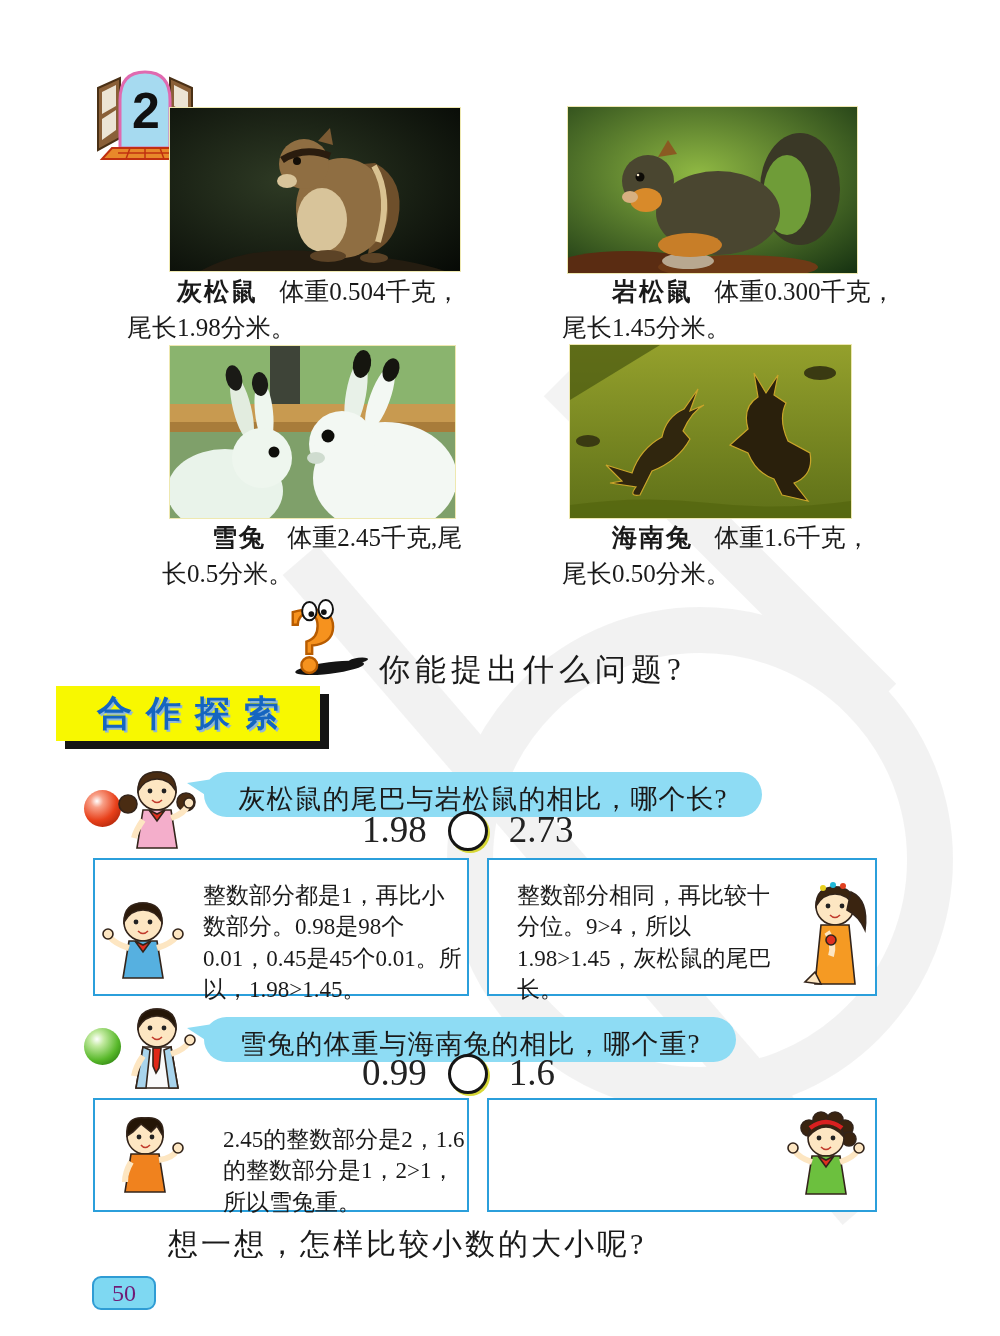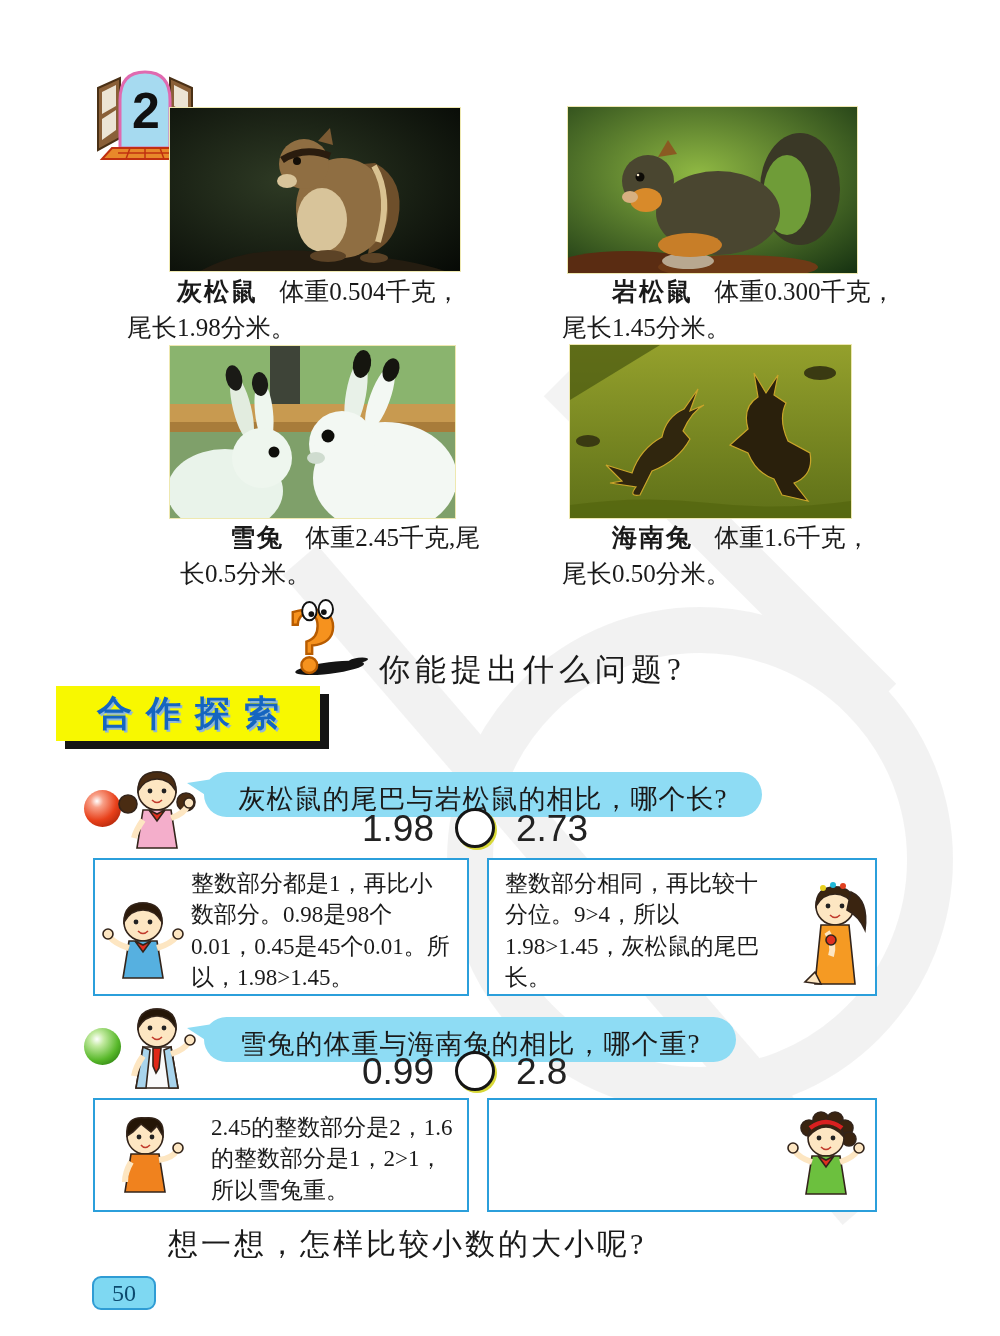--- a/index.html
+++ b/index.html
@@ -15,21 +15,21 @@
   .photo{position:absolute;outline:1px solid #eee8b0}
   .p1{left:170px;top:108px;width:290px;height:163px}
   .p2{left:568px;top:107px;width:289px;height:166px}
   .p3{left:170px;top:346px;width:285px;height:172px}
   .p4{left:570px;top:345px;width:281px;height:173px}
 
   .caption{position:absolute;font-size:25px;line-height:1.42;text-indent:2em;margin:0}
   .caption b{font-family:"Liberation Sans","DejaVu Sans",sans-serif;margin-right:.85em;letter-spacing:2px}
   .c1{left:127px;top:274px;width:340px}
   .c2{left:562px;top:274px;width:334px}
-  .c3{left:180px;top:520px;width:318px}
+  .c3{left:162px;top:520px;width:318px}
   .c4{left:562px;top:520px;width:322px}
 
   .mascot{position:absolute;left:268px;top:594px;width:104px;height:94px}
   .qprompt{position:absolute;left:366px;top:636px;font-size:31px;letter-spacing:5px;margin:13px}
 
   .banner{position:absolute;left:56px;top:686px;width:264px;height:55px;background:#f8f800;
           box-shadow:9px 8px 0 #141414;display:flex;align-items:center;justify-content:center}
   .banner span{font-size:35px;font-weight:bold;color:#1565c0;letter-spacing:14px;padding-left:14px;
                font-family:"Liberation Sans",sans-serif;text-shadow:2px 2px 0 #8fb8d8}
 
@@ -45,42 +45,42 @@
   .k5{left:12px;top:8px;width:80px;height:94px}
   .k6{right:6px;bottom:4px;width:86px;height:100px}
 
   .bubble{position:absolute;background:#8edcf4;border-radius:24px;display:flex;align-items:flex-end;
           justify-content:center;font-size:27px;letter-spacing:1px}
   .bubble:before{content:"";position:absolute;left:-17px;top:7px;
           border-top:4px solid transparent;border-bottom:17px solid transparent;border-right:26px solid #8edcf4}
   .bb1{left:204px;top:772px;width:558px;height:45px}
   .bb2{left:204px;top:1017px;width:532px;height:45px}
 
-  .compare{position:absolute;display:flex;align-items:flex-start;gap:21px;color:#222;
-           font-family:Liberation Sans, sans-serif;font-size:37px}
+  .compare{position:absolute;display:flex;align-items:flex-end;gap:21px;color:#222;
+           font-family:Liberation Serif, serif;font-size:37px}
   .cmp1{left:362px;top:808px}
   .cmp2{left:362px;top:1051px}
   .ring{width:34px;height:34px;border:3.5px solid #151515;border-radius:50%;background:#fff;
         box-shadow:2px 2px 0 #d8d838}
 
   .tcell{position:absolute;border:2px solid #2b9fdb;background:#fff}
   .b1l{left:93px;top:858px;width:372px;height:134px}
   .b1r{left:487px;top:858px;width:386px;height:134px}
   .b2l{left:93px;top:1098px;width:372px;height:110px}
   .b2r{left:487px;top:1098px;width:386px;height:110px}
-  .cell-text{position:absolute;font-size:23px;line-height:1.36;margin:0}
+  .cell-text{position:absolute;font-size:23px;line-height:1.36;margin:12px}
   .b1l .cell-text{left:96px;top:8px;width:264px}
   .b1r .cell-text{left:16px;top:8px;width:272px}
   .b2l .cell-text{left:116px;top:12px;width:250px}
   .b2r .cell-text{left:54px;top:16px;width:216px}
 
   .think{position:absolute;left:152px;top:1208px;font-size:30px;letter-spacing:3px;margin:16px}
   .badge{position:absolute;left:92px;top:1276px;width:60px;height:30px;background:#7ed8f2;
          border:2.5px solid #2f9cd4;border-radius:9px;display:flex;align-items:center;justify-content:center;
-         font-size:24px;color:#0c4a6e}
+         font-size:24px;color:#701a75}
 </style>
 </head>
 <body>
 
 <div class="page">
 
   <svg class="wm" width="1000" height="1336" viewBox="0 0 1000 1336">
     <g fill="none" stroke="#e9e9e9" stroke-width="46" opacity="0.55">
       <circle cx="700" cy="860" r="230"></circle>
       <path d="M300,560 L860,1210"></path>
@@ -292,21 +292,21 @@
         <circle cx="78" cy="42" r="5" fill="#fde6c2"></circle>
       <path d="M31,58 Q24,68 22,78" stroke="#fde6c2" stroke-width="6" fill="none"></path>
     </g>
   </svg>
   <div class="bubble bb2">
     <span>雪兔的体重与海南兔的相比，哪个重?</span>
   </div>
   <div class="compare cmp2">
     <span>0.99</span>
     <span class="ring"></span>
-    <span>2.8</span>
+    <span>1.6</span>
   </div>
 
   <div class="tcell b2l">
     <svg class="kid k5" viewBox="0 0 80 94">
       <g stroke="#33241a" stroke-width="1.6">
         <circle cx="38" cy="28" r="18" fill="#fde6c2"></circle>
         <path d="M20,28 Q18,8 38,10 Q58,8 56,28 L50,18 L44,24 L34,16 L26,24 Z" fill="#241506"></path>
         <circle cx="32" cy="29" r="2.4" fill="#222" stroke="none"></circle>
           <circle cx="45" cy="29" r="2.4" fill="#222" stroke="none"></circle>
         <path d="M34,37 Q38,42 43,37" fill="none" stroke="#c0392b"></path>

